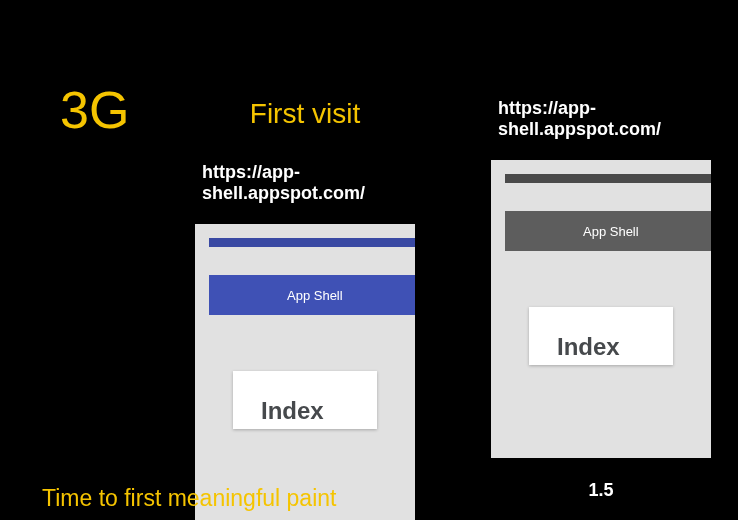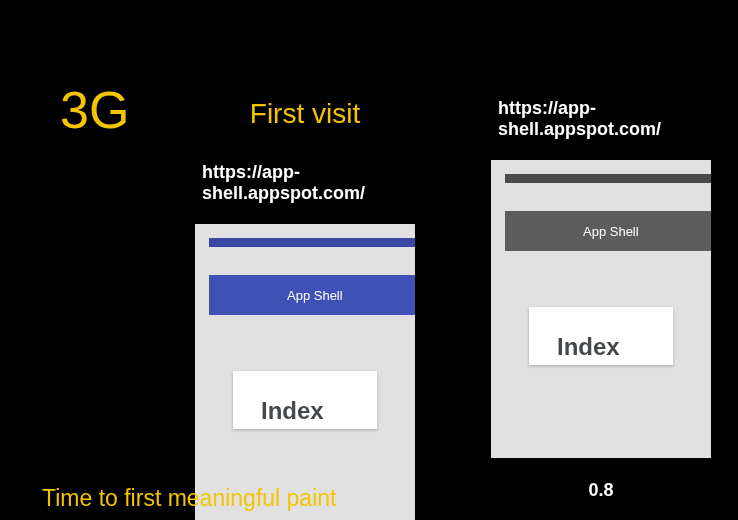--- a/index.html
+++ b/index.html
@@ -161,18 +161,18 @@
             <span></span>
           </div>
         <div class="app-title">App Shell</div>
       </div>
       <div class="app-body">
         <div class="card">
           <div class="card-title">Index</div>
         </div>
       </div>
     </div>
-    <div class="timing">0.8</div>
+    <div class="timing">1.5</div>
   </div>
 
 </div>
 
 <div class="caption">Time to first meaningful paint</div>
 
 </body></html>

